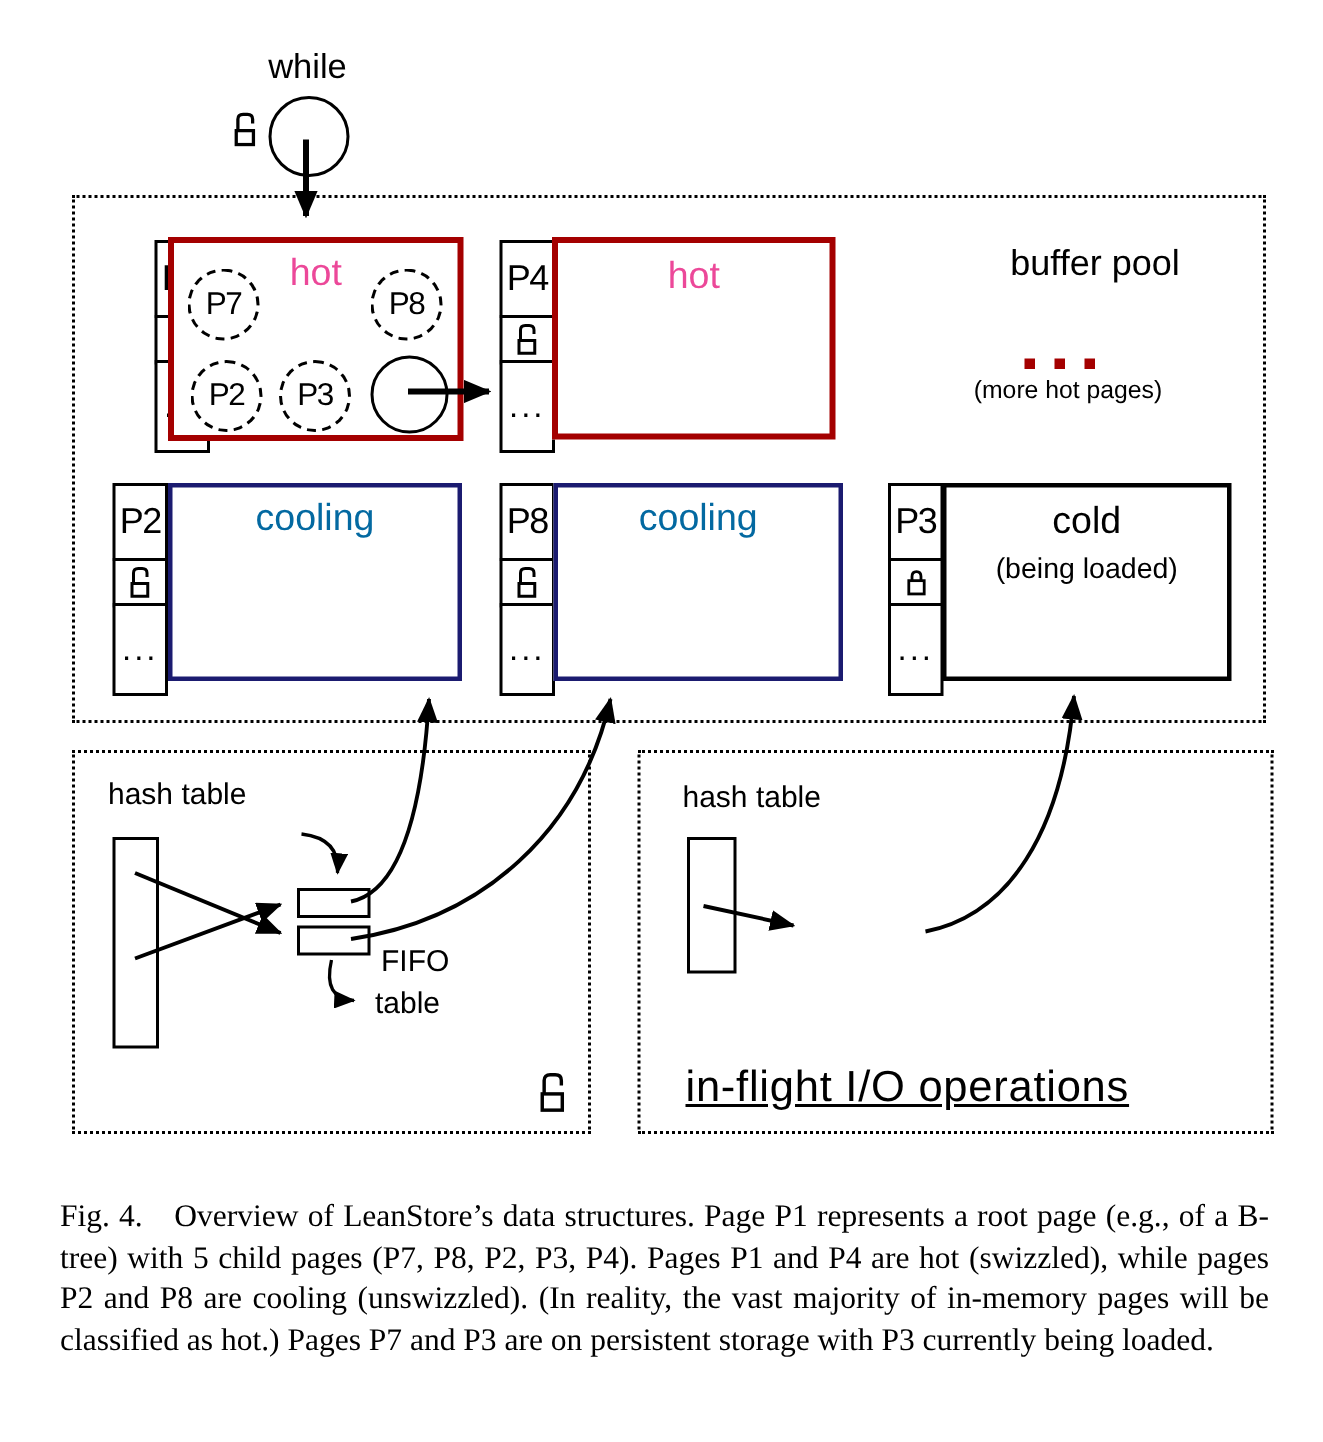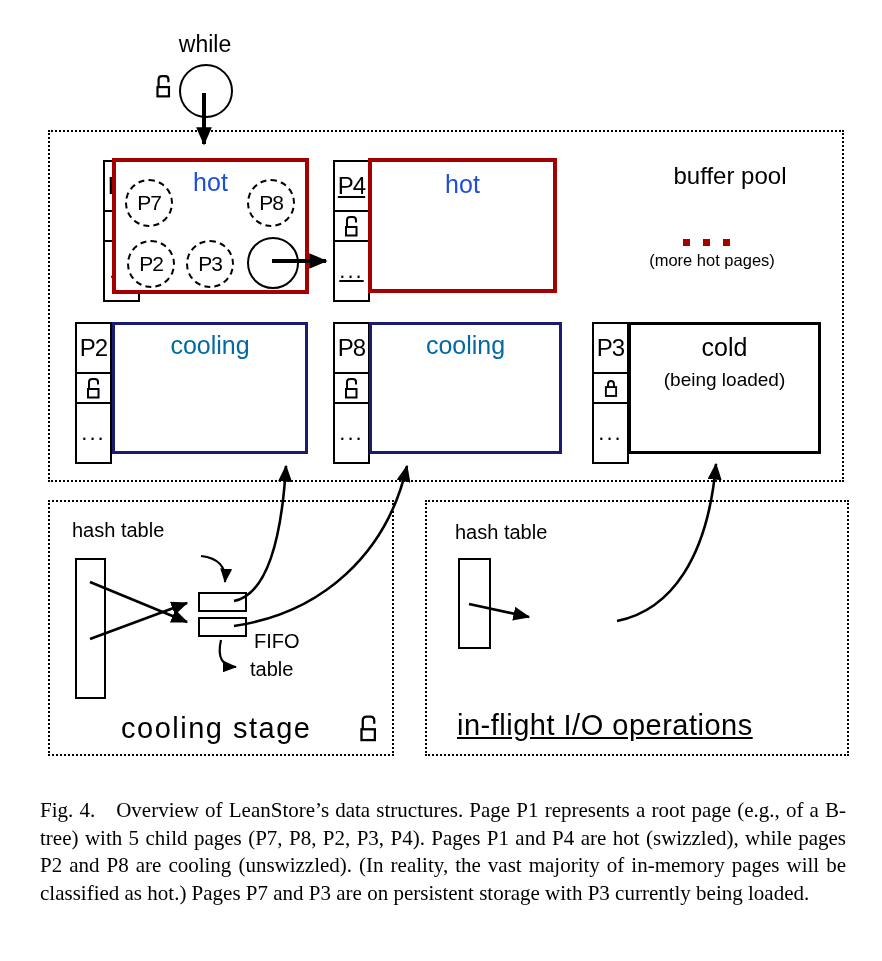--- a/index.html
+++ b/index.html
@@ -12,21 +12,21 @@
   .pcell + .pcell{margin-top:-2.5px;}
   .pcell.label{height:48px;font-size:24px;letter-spacing:-1px;}
   .pcell.lock{height:29px;}
   .pcell.dots{height:58px;font-size:22px;letter-spacing:2px;}
   
   .pbox{position:absolute;background:#fff;}
   .pbox.hot{border:4px solid #a40000;}
   .pbox.cooling{border:3.5px solid #1b1b70;}
   .pbox.cold{border:3.5px solid #000;}
   .state{position:absolute;left:0;right:0;text-align:center;font-size:25px;}
-  .state.hot-t{color:#1d4ed8;}
+  .state.hot-t{color:#ec4899;}
   .state.cool-t{color:#0369a1;}
   .dcirc{position:absolute;width:44px;height:44px;border:2.3px dashed #000;border-radius:50%;
          display:flex;align-items:center;justify-content:center;font-size:21px;letter-spacing:-1px;background:#fff;}
   .scirc{position:absolute;width:48px;height:48px;border:2.5px solid #000;border-radius:50%;background:#fff;}
   .dotted{position:absolute;border:2.5px dotted #000;background:transparent;}
   .rect{position:absolute;border:2.5px solid #000;background:#fff;}
   .lbl{position:absolute;white-space:nowrap;}
   .big{font-size:24px;}
   .huge{font-size:29px;letter-spacing:0.5px;}
   .redsq{width:7px;height:7px;background:#a40000;}
@@ -72,21 +72,21 @@
   </div>
   <div class="pbox hot" style="left:112px;top:158px;width:189px;height:128px;">
     <div class="state hot-t" style="top:6px;">hot</div>
     <div class="dcirc" style="left:9px;top:17px;">P7</div>
     <div class="dcirc" style="left:131px;top:17px;">P8</div>
     <div class="dcirc" style="left:11px;top:78px;">P2</div>
     <div class="dcirc" style="left:70px;top:78px;">P3</div>
     <div class="scirc" style="left:131px;top:75px;"></div>
   </div>
 
-  <div class="pcol" style="left:333px;top:160px;text-decoration:underline;">
+  <div class="pcol" style="left:333px;top:160px;">
     <div class="pcell label">P4</div>
     <div class="pcell lock">
       <svg width="15" height="22" viewBox="0 0 15 22">
           <path d="M3,12 V5 Q3,2 6.2,2 L8.8,2 Q12,2 12,5 V7.6" fill="none" stroke="#000" stroke-width="2"></path>
           <rect x="2" y="12" width="10.5" height="8.5" fill="none" stroke="#000" stroke-width="2"></rect>
         </svg>
     </div>
     <div class="pcell dots">...</div>
   </div>
   <div class="pbox hot" style="left:368px;top:158px;width:181px;height:127px;">
@@ -136,21 +136,20 @@
     <div class="state" style="top:44px;font-size:19px;">(being loaded)</div>
   </div>
 
   <div class="dotted" style="left:48px;top:500px;width:342px;height:252px;"></div>
   <div class="lbl" style="left:72px;top:519px;font-size:20px;">hash table</div>
   <div class="rect" style="left:75px;top:558px;width:27px;height:137px;"></div>
   <div class="rect" style="left:198px;top:592px;width:45px;height:16px;"></div>
   <div class="rect" style="left:198px;top:617px;width:45px;height:16px;"></div>
   <div class="lbl" style="left:254px;top:630px;font-size:20px;">FIFO</div>
   <div class="lbl" style="left:250px;top:658px;font-size:20px;">table</div>
-  <div class="lbl huge" style="left:121px;top:712px;letter-spacing:1.5px;">cooling stage</div>
   <svg class="abs" style="left:358px;top:714px;" width="21" height="28" viewBox="0 0 15 22">
     <path d="M3,12 V5 Q3,2 6.2,2 L8.8,2 Q12,2 12,5 V7.6" fill="none" stroke="#000" stroke-width="1.8"></path>
     <rect x="2" y="12" width="10.5" height="8.5" fill="none" stroke="#000" stroke-width="1.8"></rect>
   </svg>
 
   <div class="dotted" style="left:425px;top:500px;width:420px;height:252px;"></div>
   <div class="lbl" style="left:455px;top:521px;font-size:20px;">hash table</div>
   <div class="rect" style="left:458px;top:558px;width:29px;height:87px;"></div>
   <div class="lbl huge" style="left:457px;top:709px;text-decoration:underline;">in-flight I/O operations</div>
 

